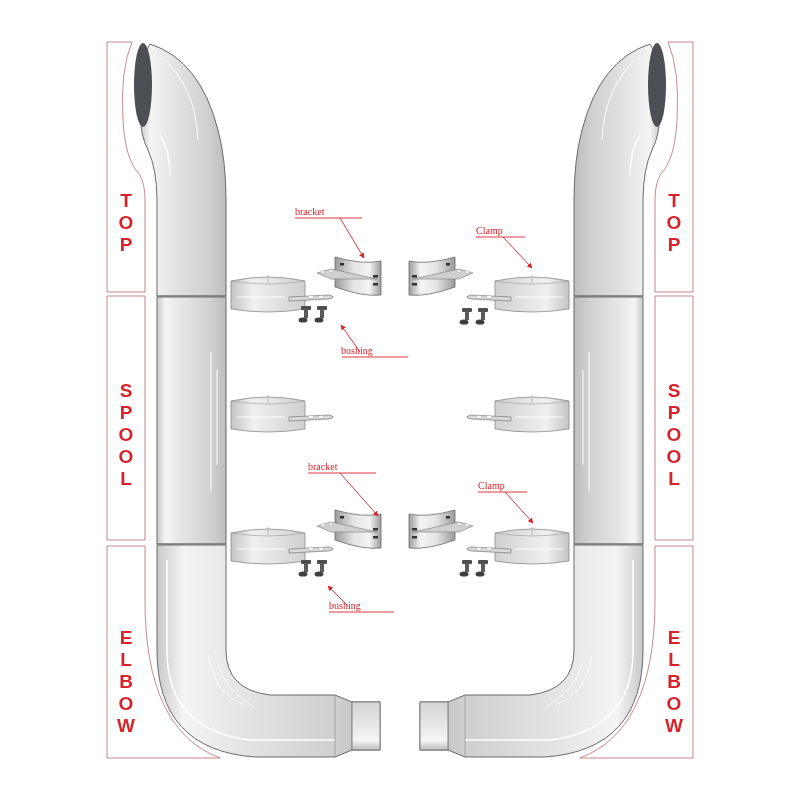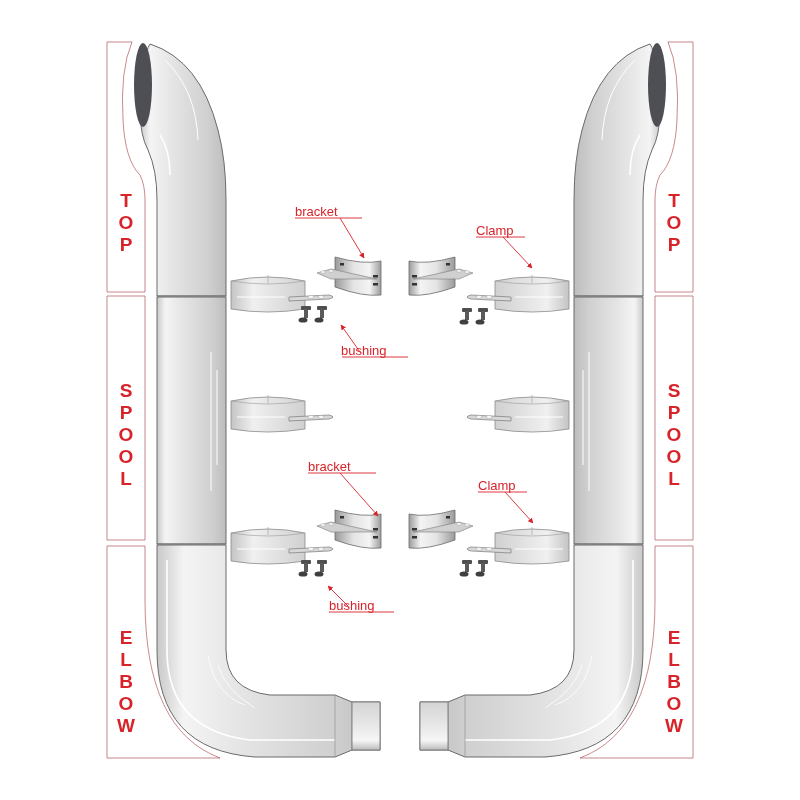--- a/index.html
+++ b/index.html
@@ -1,20 +1,20 @@
 <!DOCTYPE html>
 <html><head>
 <meta charset="utf-8">
 <style>
   html, body { margin: 0; padding: 0; background: #ffffff; }
   body { width: 800px; height: 800px; overflow: hidden; position: relative; font-family: "Liberation Sans", sans-serif; }
   #stage { position: absolute; left: 0; top: 0; width: 800px; height: 800px; }
   .section-label { position: absolute; color: #d8232a; font-family: "Liberation Sans", sans-serif; font-weight: bold; font-size: 19px; line-height: 22px; text-align: center; width: 24px; letter-spacing: 0; }
   .section-label span { display: block; }
-  .callout { position: absolute; color: #d8232a; font-family: Liberation Sans, sans-serif; font-size: 13px; line-height: 12px; white-space: nowrap; }
+  .callout { position: absolute; color: #d8232a; font-family: Liberation Serif, serif; font-size: 10px; line-height: 12px; white-space: nowrap; }
 </style>
 </head>
 <body>
 
 <svg id="stage" width="800" height="800" viewBox="0 0 800 800" xmlns="http://www.w3.org/2000/svg">
   <defs>
     <linearGradient id="pipeV" x1="0" y1="0" x2="1" y2="0">
       <stop offset="0" stop-color="#c9c9c9"></stop>
       <stop offset="0.12" stop-color="#f4f4f4"></stop>
       <stop offset="0.35" stop-color="#e6e6e6"></stop>

